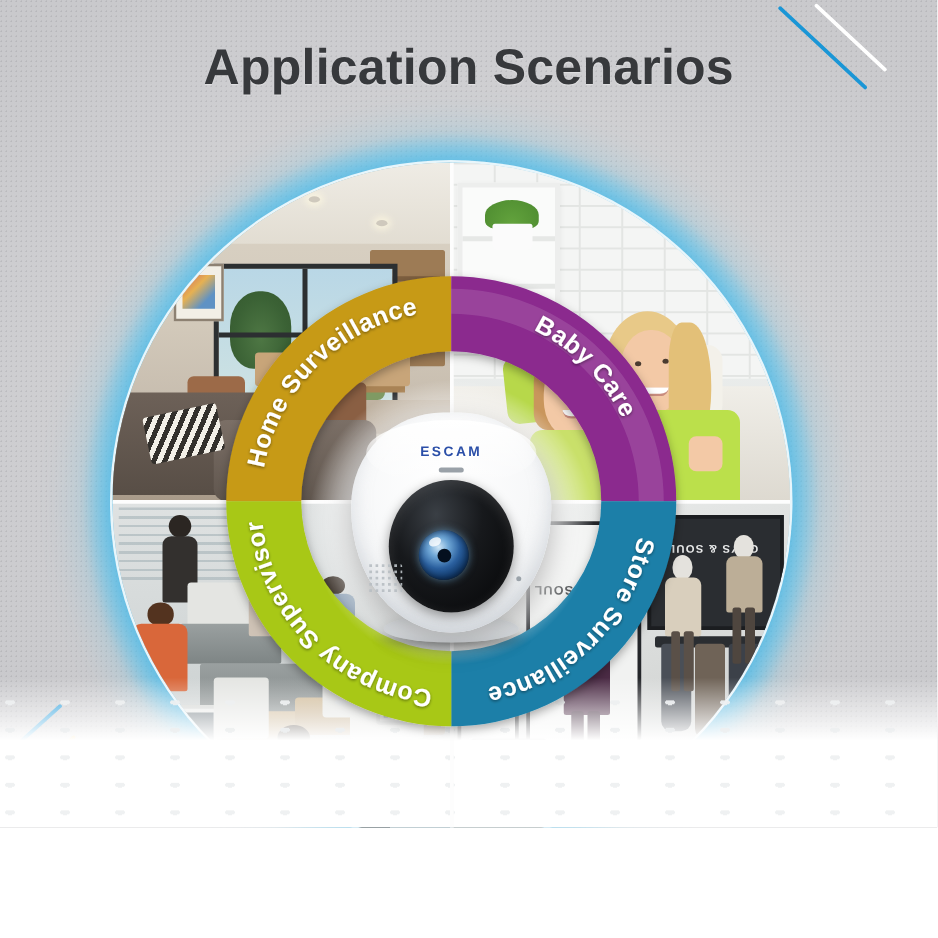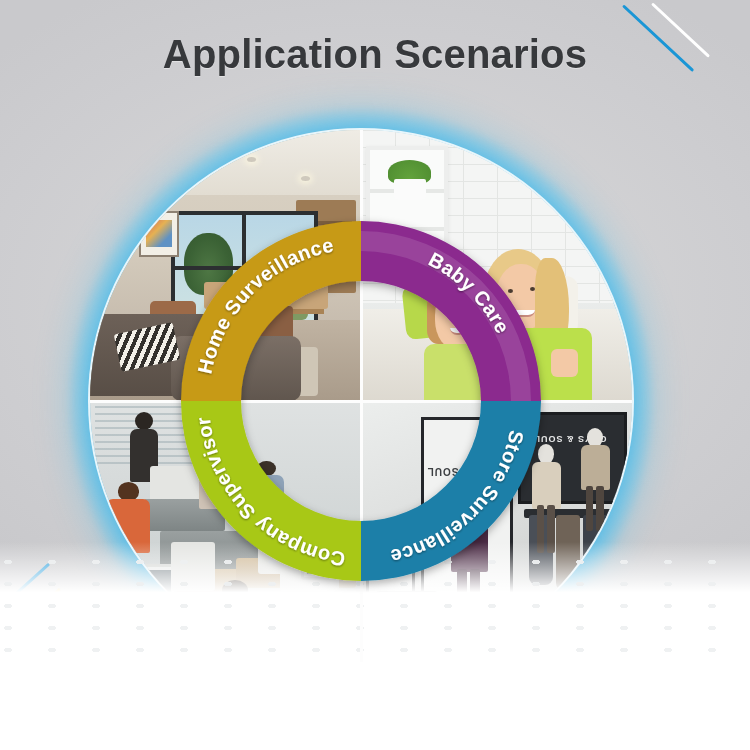--- a/index.html
+++ b/index.html
@@ -448,17 +448,33 @@
         <text class="ring-label">
           <textPath href="#arcStore" startOffset="50%" text-anchor="middle">Store Surveillance</textPath>
         </text>
         <text class="ring-label">
           <textPath href="#arcComp" startOffset="50%" text-anchor="middle">Company Supervisor</textPath>
         </text>
       </g>
     </svg>
   </div>
 
+  <div class="cam">
+    <div class="cam-halo"></div>
+    <div class="cam-shadow"></div>
+    <div class="cam-base"></div>
+    <div class="cam-body">
+      <div class="cam-topfillet"></div>
+      <div class="cam-brand">ESCAM</div>
+      <div class="cam-led"></div>
+      <div class="cam-dome"></div>
+      <div class="cam-lens"></div>
+      <div class="cam-pupil"></div>
+      <div class="cam-glint"></div>
+      <div class="cam-speaker"></div>
+      <div class="cam-mic"></div>
+    </div>
+  </div>
 
   <div class="bottom-band"></div>
   <div class="bottom-dots"></div>
 
 </div>
 
 </body></html>

